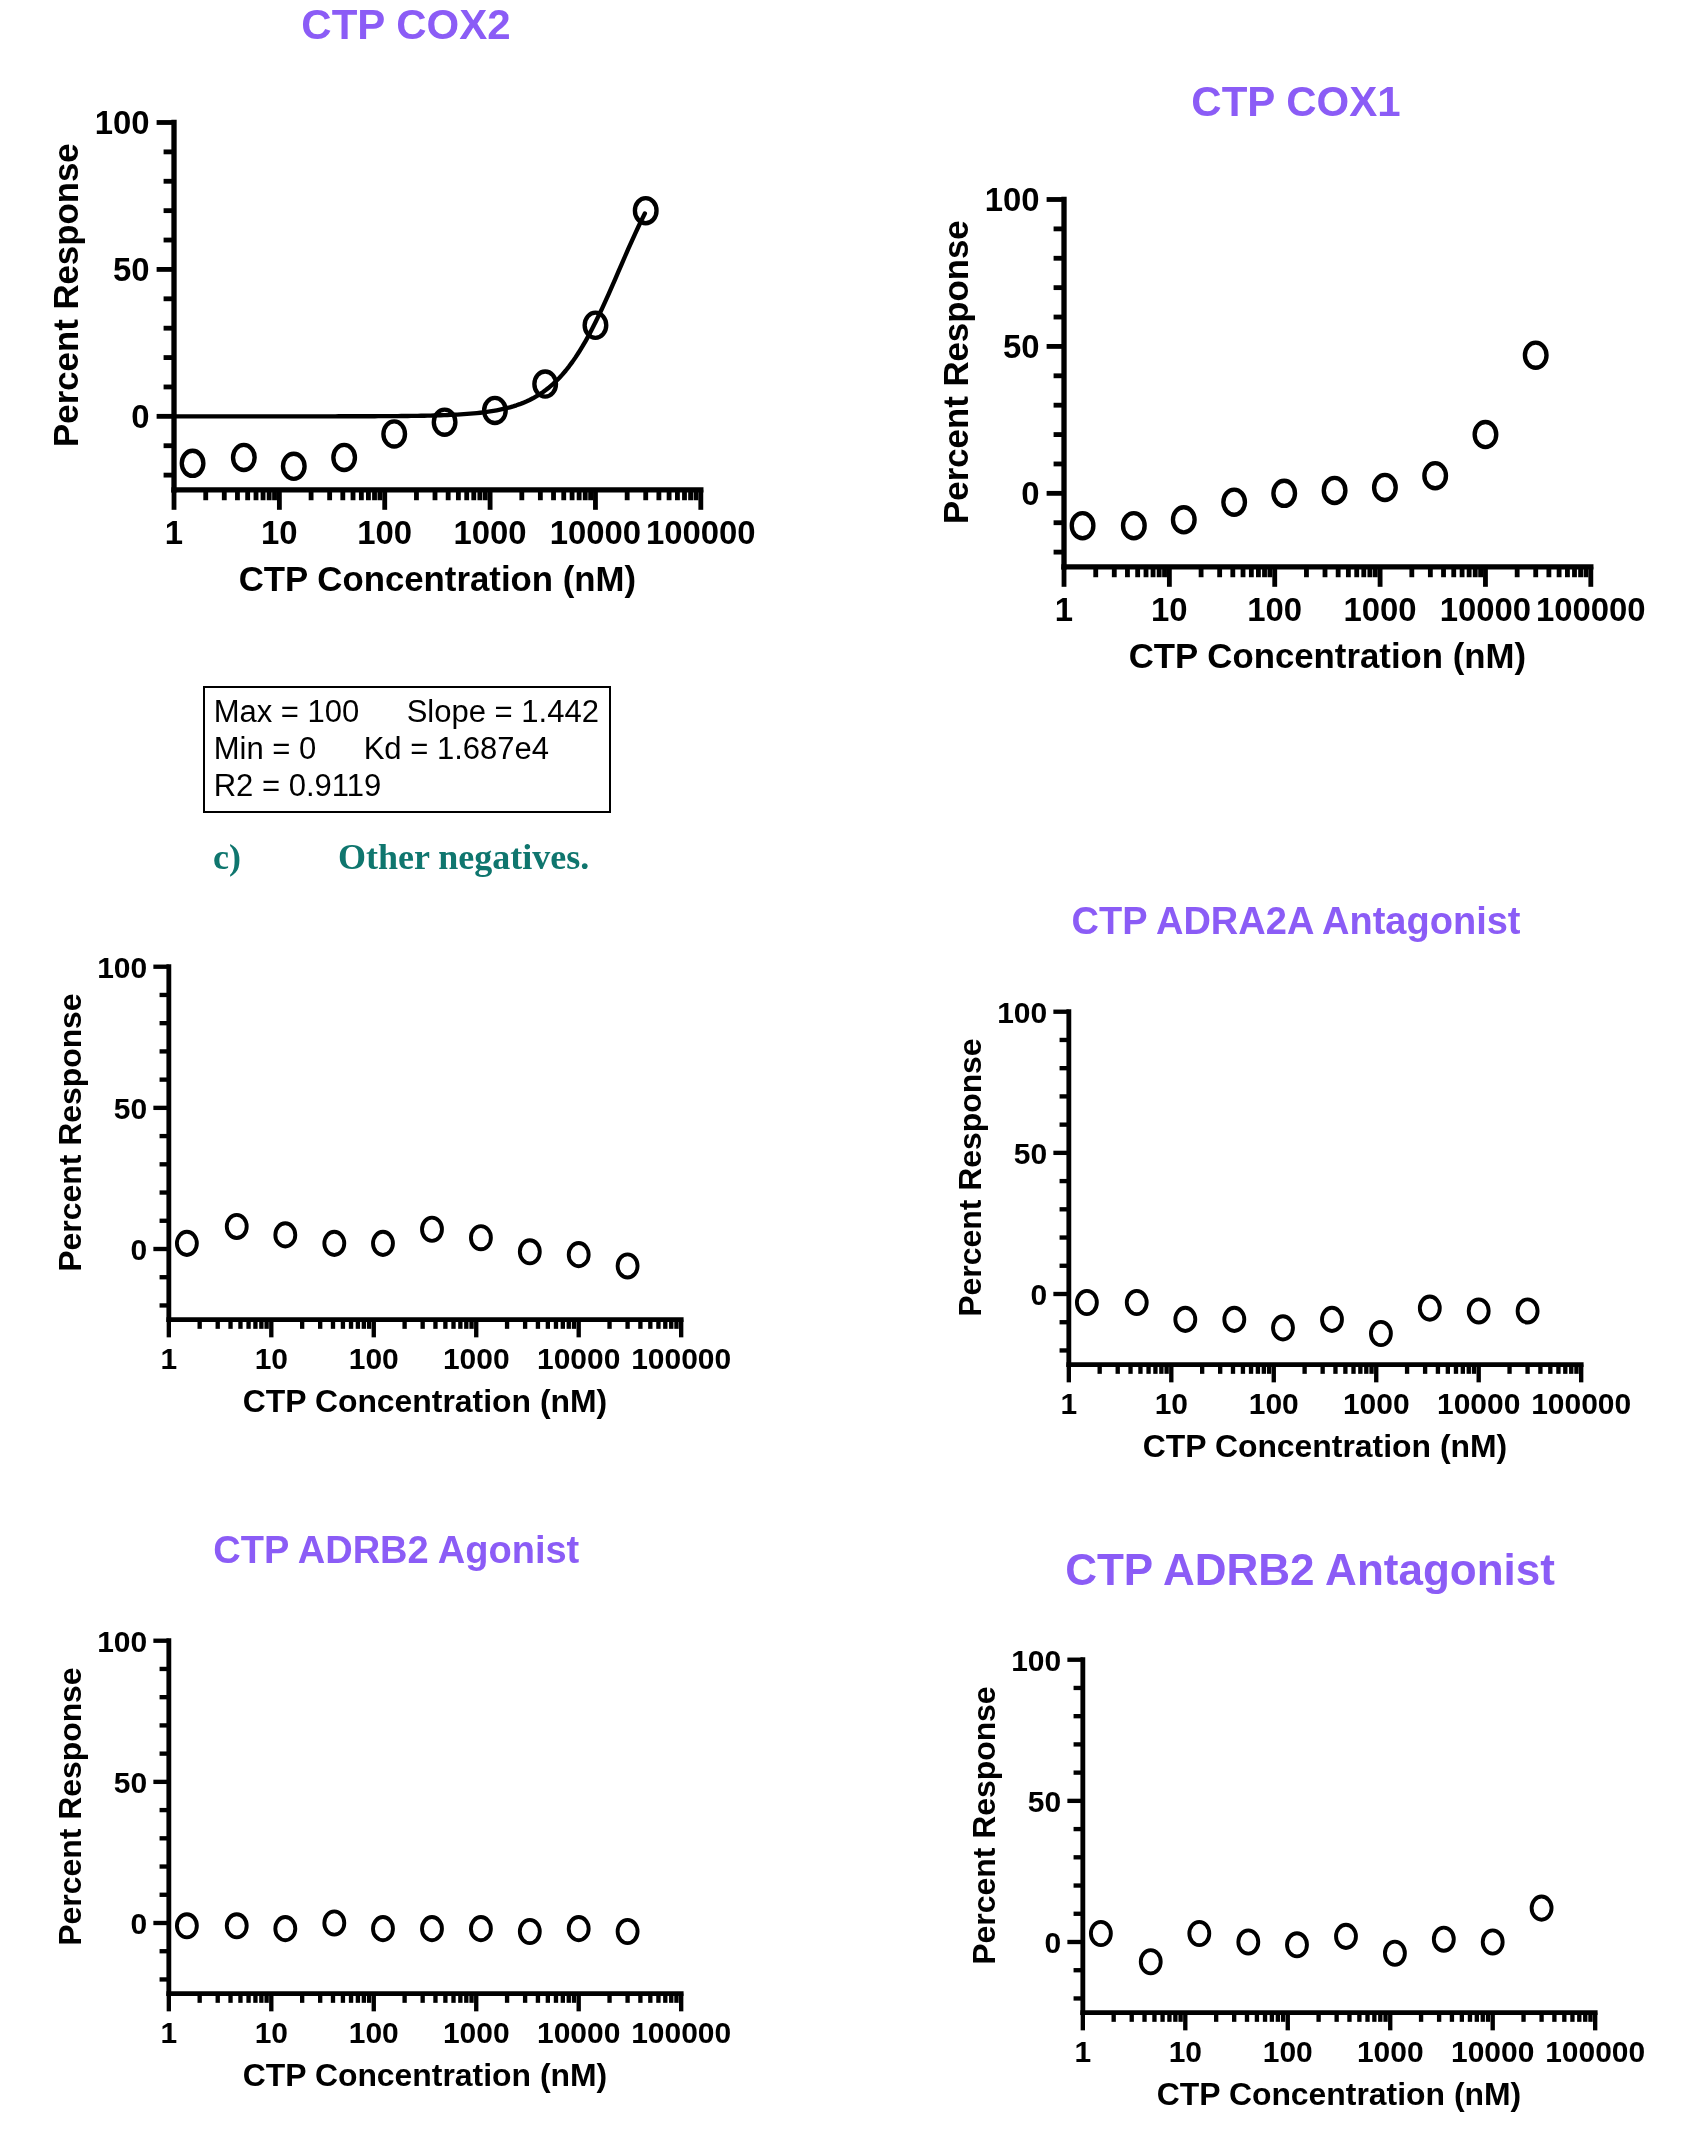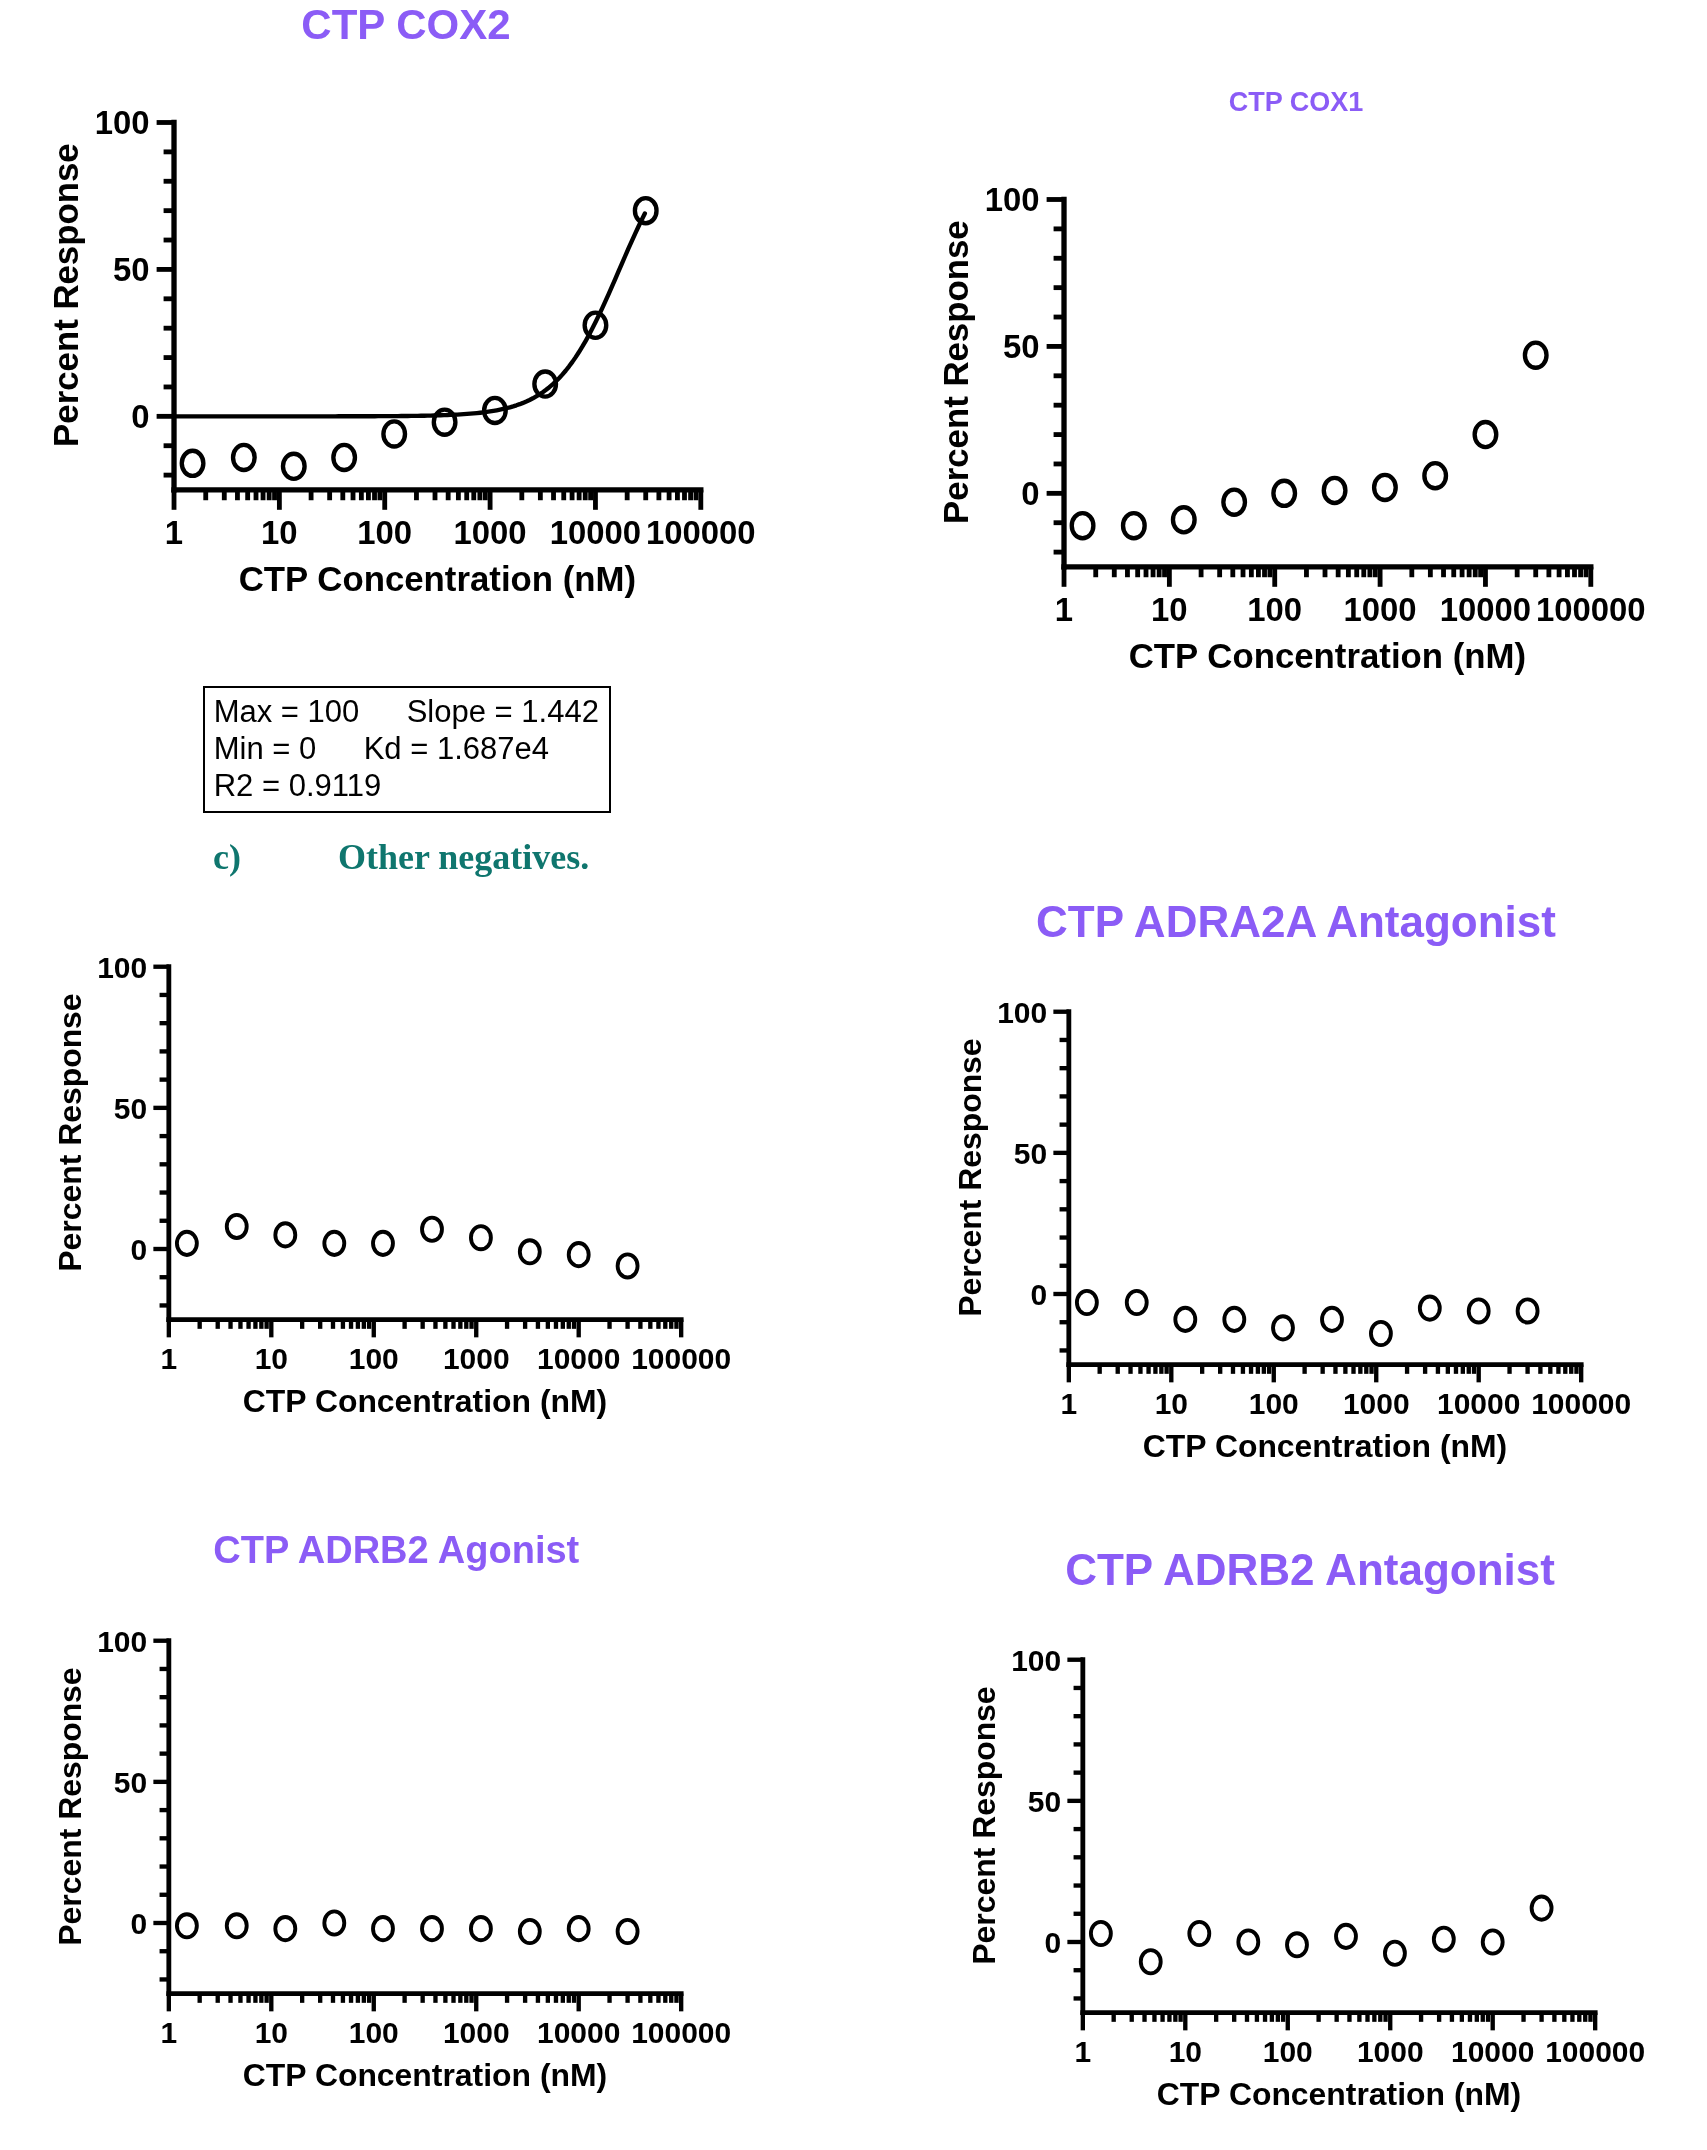--- a/index.html
+++ b/index.html
@@ -124,21 +124,21 @@
             <ellipse cx="963.97" cy="745.84" rx="22.36" ry="26" class="marker" stroke-width="9"></ellipse>
             <ellipse cx="1067.98" cy="691.12" rx="22.36" ry="26" class="marker" stroke-width="9"></ellipse>
             <ellipse cx="1172.00" cy="569.52" rx="22.36" ry="26" class="marker" stroke-width="9"></ellipse>
             <ellipse cx="1276.01" cy="332.40" rx="22.36" ry="26" class="marker" stroke-width="9"></ellipse>
           </g>
           <text x="845" y="1120" text-anchor="middle" class="axtitle" font-size="72">CTP Concentration (nM)</text>
           <text x="100.80000000000001" y="507.2" text-anchor="middle" class="axtitle" font-size="72" transform="rotate(-90 100.80000000000001 507.2)">Percent Response</text>
         </svg>
       </div>
       <div class="panel" style="left: 919px; top: 77px; width: 754px; height: 638px;">
-        <div class="chart-title" style="font-size: 27px; line-height: 50px;">CTP COX1</div>
+        <div class="chart-title" style="font-size: 42px; line-height: 50px;">CTP COX1</div>
         <svg width="754" height="586" viewBox="0 0 1560 1212.5">
           <line x1="300" y1="150" x2="300" y2="910" class="axis-line" stroke-width="11"></line>
           <line x1="264" y1="758" x2="300" y2="758" class="tick" stroke-width="10"></line>
           <text x="249.6" y="782.48" text-anchor="end" class="ticklabel" font-size="68">0</text>
           <line x1="264" y1="454" x2="300" y2="454" class="tick" stroke-width="10"></line>
           <text x="249.6" y="478.48" text-anchor="end" class="ticklabel" font-size="68">50</text>
           <line x1="264" y1="150" x2="300" y2="150" class="tick" stroke-width="10"></line>
           <text x="249.6" y="174.48" text-anchor="end" class="ticklabel" font-size="68">100</text>
           <line x1="278.4" y1="879.6" x2="300" y2="879.6" class="tick" stroke-width="10"></line>
           <line x1="278.4" y1="818.8" x2="300" y2="818.8" class="tick" stroke-width="10"></line>
@@ -301,21 +301,21 @@
             <ellipse cx="955.69" cy="700.64" rx="20.64" ry="24" class="marker" stroke-width="8"></ellipse>
             <ellipse cx="1056.84" cy="729.84" rx="20.64" ry="24" class="marker" stroke-width="8"></ellipse>
             <ellipse cx="1158.00" cy="735.68" rx="20.64" ry="24" class="marker" stroke-width="8"></ellipse>
             <ellipse cx="1259.15" cy="759.04" rx="20.64" ry="24" class="marker" stroke-width="8"></ellipse>
           </g>
           <text x="840" y="1061" text-anchor="middle" class="axtitle" font-size="66">CTP Concentration (nM)</text>
           <text x="129.20000000000002" y="483.09999999999997" text-anchor="middle" class="axtitle" font-size="66" transform="rotate(-90 129.20000000000002 483.09999999999997)">Percent Response</text>
         </svg>
       </div>
       <div class="panel" style="left: 919px; top: 899px; width: 754px; height: 609px;">
-        <div class="chart-title" style="font-size: 44px; line-height: 45px;">CTP ADRA2A Antagonist</div>
+        <div class="chart-title" style="font-size: 38px; line-height: 45px;">CTP ADRA2A Antagonist</div>
         <svg width="754" height="562" viewBox="0 0 1560 1162.5">
           <line x1="310" y1="140" x2="310" y2="870" class="axis-line" stroke-width="10"></line>
           <line x1="278" y1="724" x2="310" y2="724" class="tick" stroke-width="9"></line>
           <text x="265.2" y="746.32" text-anchor="end" class="ticklabel" font-size="62">0</text>
           <line x1="278" y1="432" x2="310" y2="432" class="tick" stroke-width="9"></line>
           <text x="265.2" y="454.32" text-anchor="end" class="ticklabel" font-size="62">50</text>
           <line x1="278" y1="140" x2="310" y2="140" class="tick" stroke-width="9"></line>
           <text x="265.2" y="162.32" text-anchor="end" class="ticklabel" font-size="62">100</text>
           <line x1="290.8" y1="840.8" x2="310" y2="840.8" class="tick" stroke-width="9"></line>
           <line x1="290.8" y1="782.4" x2="310" y2="782.4" class="tick" stroke-width="9"></line>

